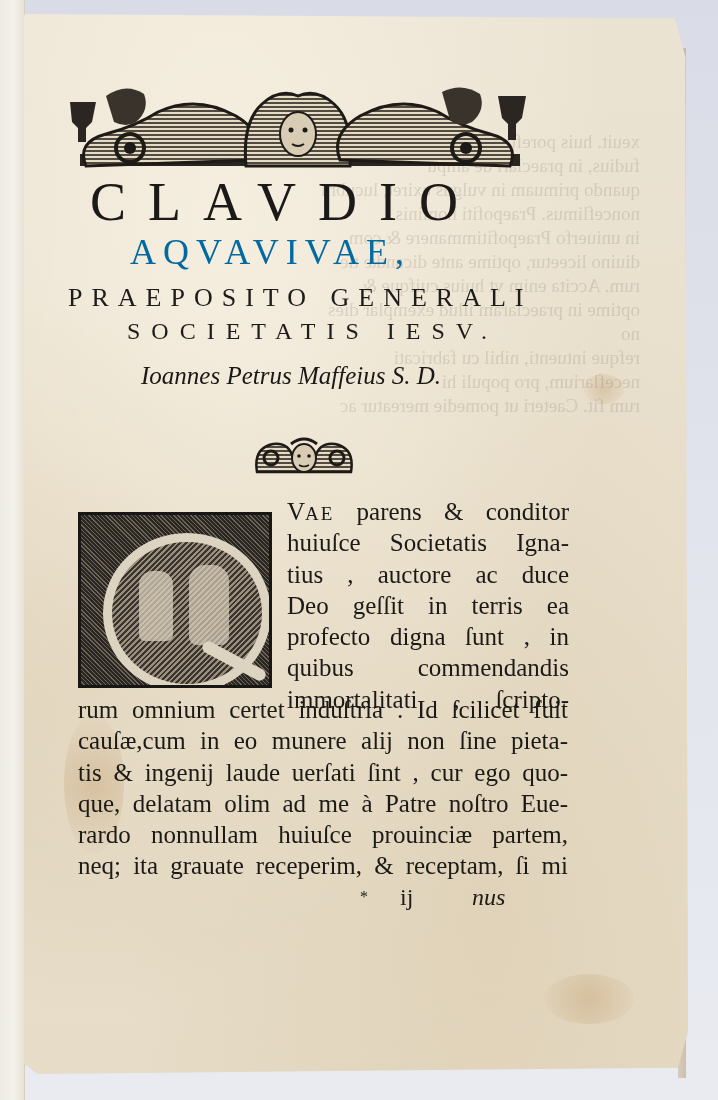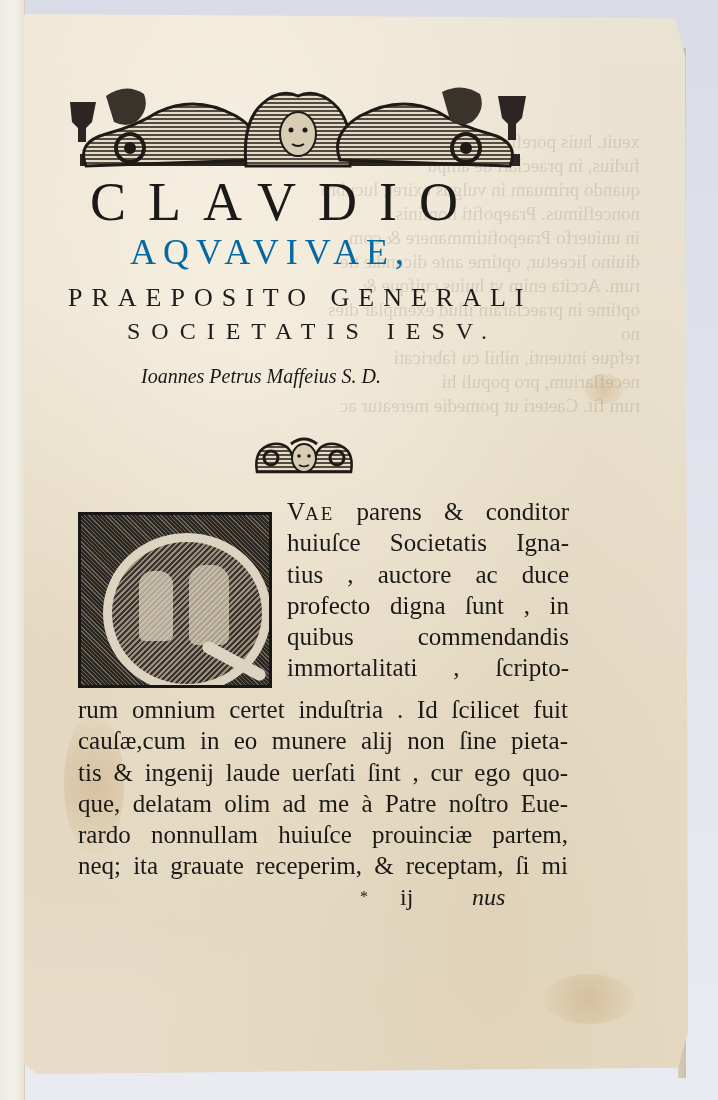--- a/index.html
+++ b/index.html
@@ -54,21 +54,21 @@
     .title-3 {
       position: absolute; left: 68px; top: 283px; width: 500px;
       font-size: 26px; letter-spacing: 9px; color: #1e1c1a; line-height: 30px;
     }
     .title-4 {
       position: absolute; left: 127px; top: 316px; width: 420px;
       font-size: 24px; letter-spacing: 11px; color: #1e1c1a; line-height: 30px;
     }
     .author {
       position: absolute; left: 141px; top: 361px; width: 400px;
-      font-size: 20px; font-style: italic; color: #1a1816; line-height: 30px;
+      font-size: 25px; font-style: italic; color: #1a1816; line-height: 30px;
     }
     .ornament-small {
       position: absolute; left: 253px; top: 434px; width: 102px; height: 44px;
     }
     .initial {
       position: absolute; left: 78px; top: 512px; width: 194px; height: 176px;
       background: #2a2622; border: 3px solid #191715; box-sizing: border-box;
       overflow: hidden;
     }
     .initial .hatch {
@@ -194,20 +194,21 @@
   <div class="figure-l"></div>
   <div class="figure-r"></div>
   <div class="tail"></div>
   <div class="letter">Q</div>
 </div>
 
 <div class="body-text narrow">
   <span class="line"><span>V</span><span class="smallcaps">AE</span><span> parens &amp; conditor</span></span>
   <span class="line">huiuſce Societatis Igna-</span>
   <span class="line">tius , auctore ac duce</span>
+  <span class="line">Deo geſſit in terris ea</span>
   <span class="line">profecto digna ſunt , in</span>
   <span class="line">quibus commendandis</span>
   <span class="line">immortalitati , ſcripto-</span>
 </div>
 
 <div class="body-text wide">
   <span class="line">rum omnium certet induſtria . Id ſcilicet fuit</span>
   <span class="line">cauſæ,cum in eo munere alij non ſine pieta-</span>
   <span class="line">tis &amp; ingenij laude uerſati ſint , cur ego quo-</span>
   <span class="line">que, delatam olim ad me à Patre noſtro Eue-</span>

